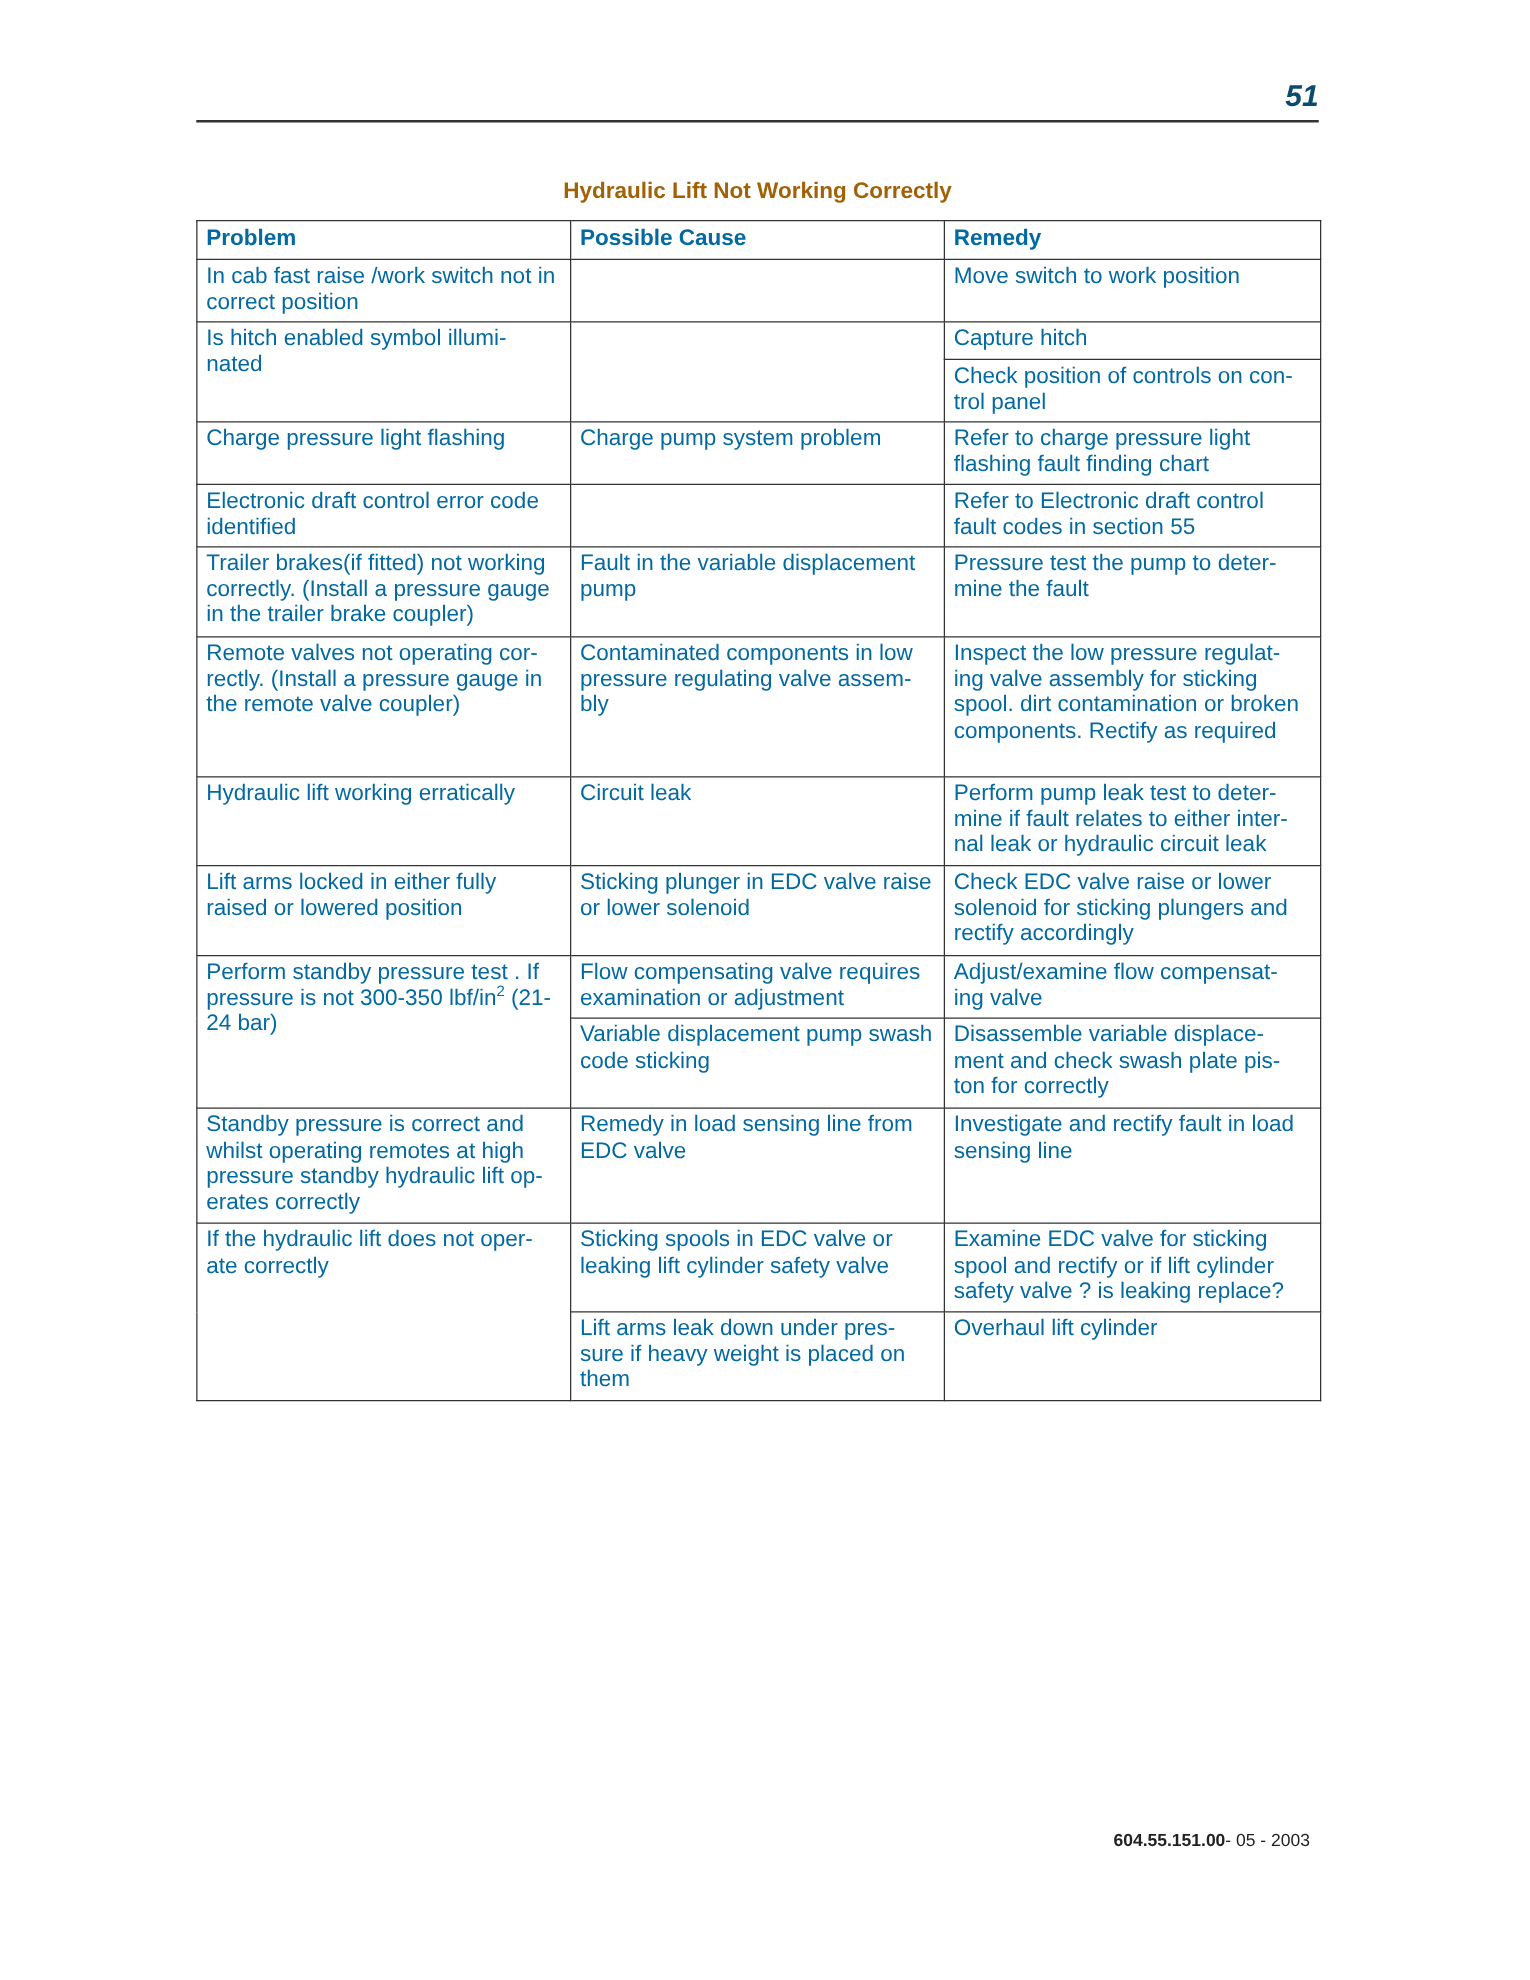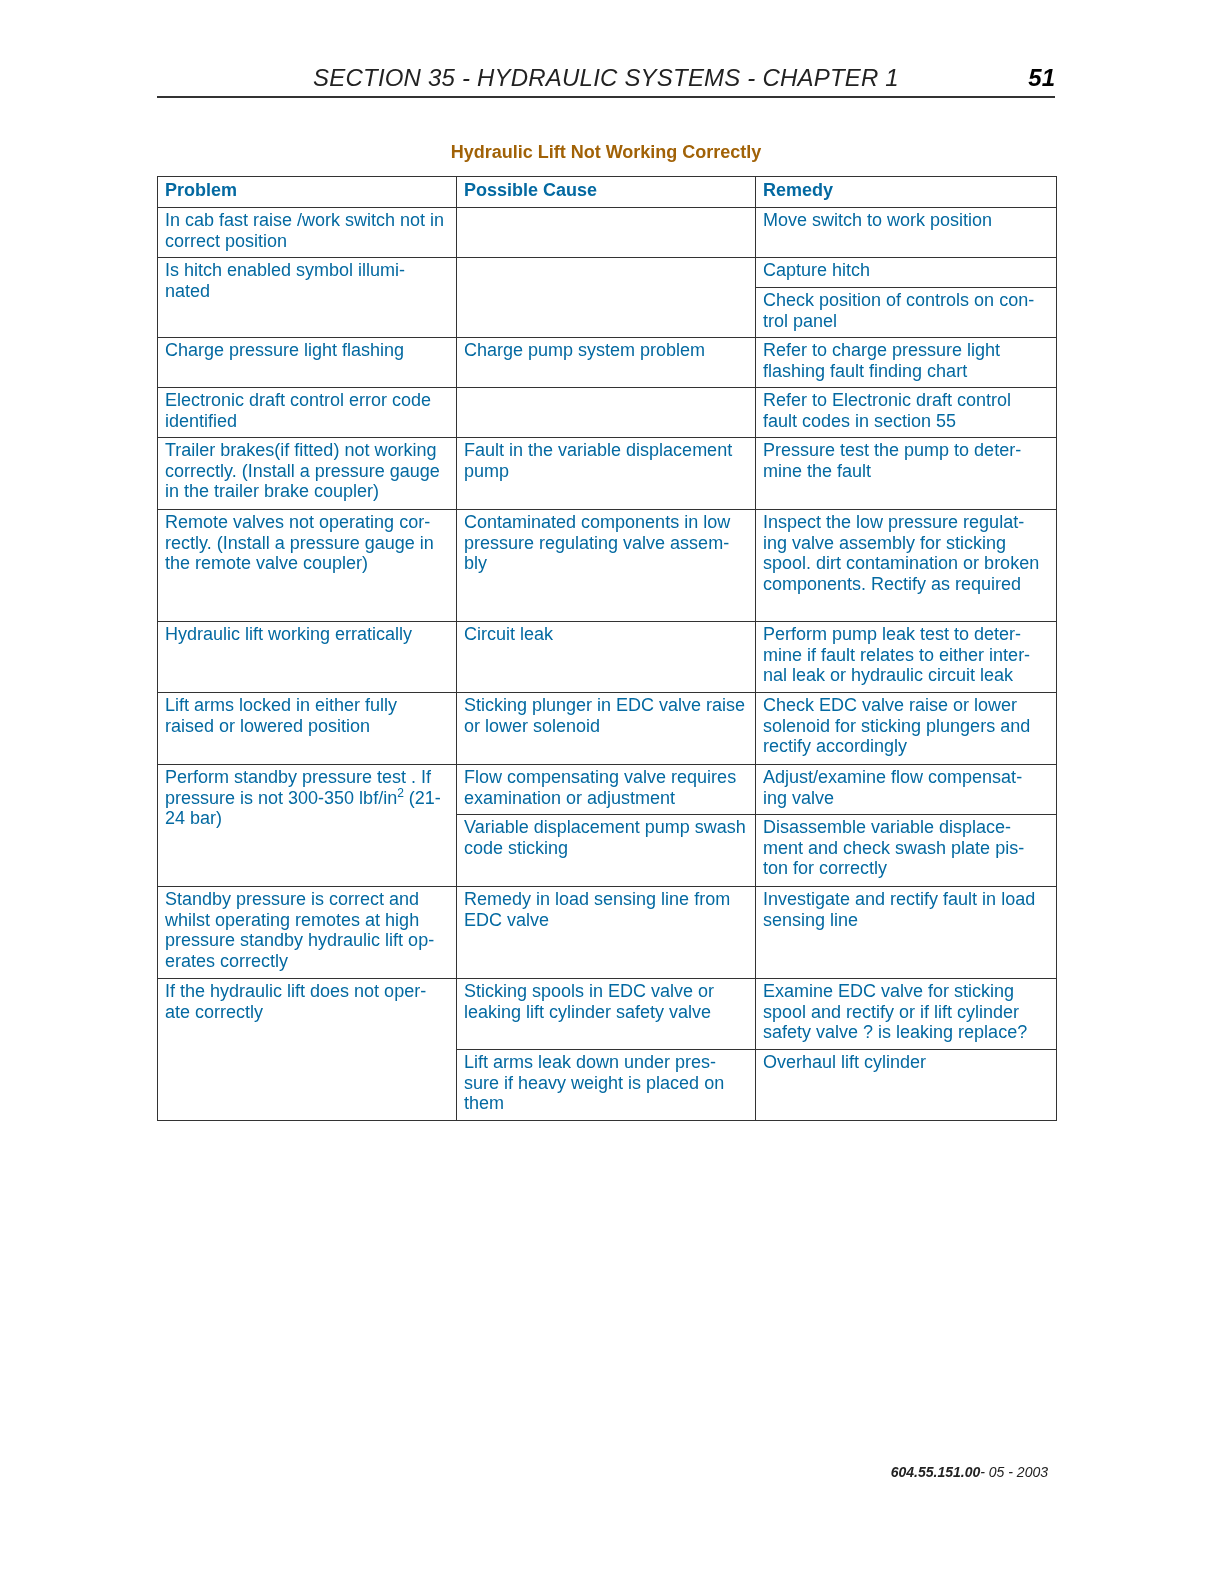--- a/index.html
+++ b/index.html
@@ -1,35 +1,34 @@
 <!DOCTYPE html>
 <html><head>
 <meta charset="utf-8">
 <style>
   html, body { margin: 0; padding: 0; background: #ffffff; }
   body { width: 1224px; height: 1584px; position: relative; font-family: "Liberation Sans", sans-serif; color: #1a1a1a; }
   .header { position: absolute; left: 157px; top: 62px; width: 898px; height: 34px; border-bottom: 2px solid #333; }
   .header-title { position: absolute; left: 0; right: 0; text-align: center; top: 2px; font-size: 24px; font-style: italic; letter-spacing: 0.2px; color: #222; }
-  .page-num { position: absolute; right: 0; top: 2px; font-size: 24px; font-weight: bold; font-style: italic; color: #000000; }
+  .page-num { position: absolute; right: 0; top: 2px; font-size: 24px; font-weight: bold; font-style: italic; color: #0c4a6e; }
   .table-title { position: absolute; left: 157px; width: 898px; top: 142px; text-align: center; font-size: 18px; font-weight: bold; color: #a16207; }
   table.trouble { position: absolute; left: 157px; top: 176px; width: 899px; border-collapse: collapse; table-layout: fixed; font-size: 18px; line-height: 20.5px; }
   table.trouble col.c1 { width: 299px; }
   table.trouble col.c2 { width: 299px; }
   table.trouble col.c3 { width: 301px; }
   table.trouble th, table.trouble td { border: 1.6px solid #333; vertical-align: top; text-align: left; padding: 2px 6px 5px 7px; color: #0369a1; }
   table.trouble th { font-weight: bold; height: 22px; padding-top: 3px; }
   sup { font-size: 12px; line-height: 0; vertical-align: 7px; }
-  .footer { position: absolute; right: 176px; top: 1464px; font-size: 14px; font-style: italic; color: #222; margin-left: 36px; }
+  .footer { position: absolute; right: 176px; top: 1464px; font-size: 14px; color: #222; margin-left: 36px; }
   .footer b { font-weight: bold; }
 </style>
 </head>
 <body>
 
 <div class="header">
-  <div class="header-title">SECTION 35 - HYDRAULIC SYSTEMS -  CHAPTER 1</div>
   <div class="page-num">51</div>
 </div>
 
 <div class="table-title">Hydraulic Lift Not Working Correctly</div>
 
 <table class="trouble">
   <colgroup>
       <col class="c1">
       <col class="c2">
       <col class="c3">

